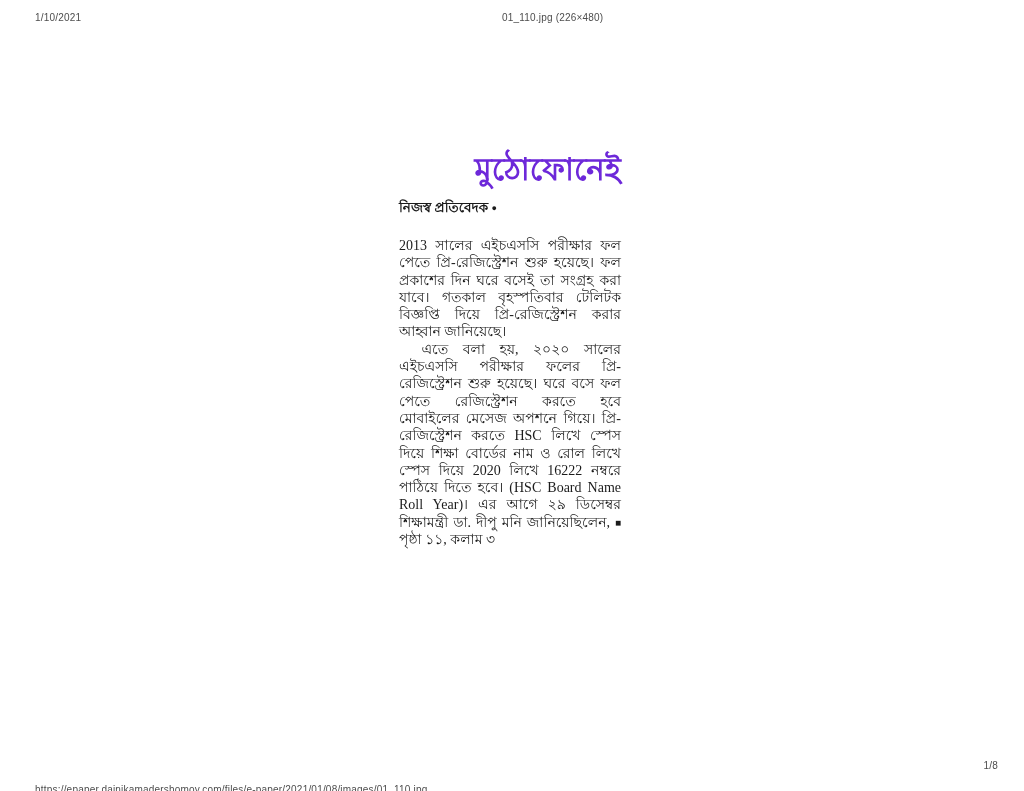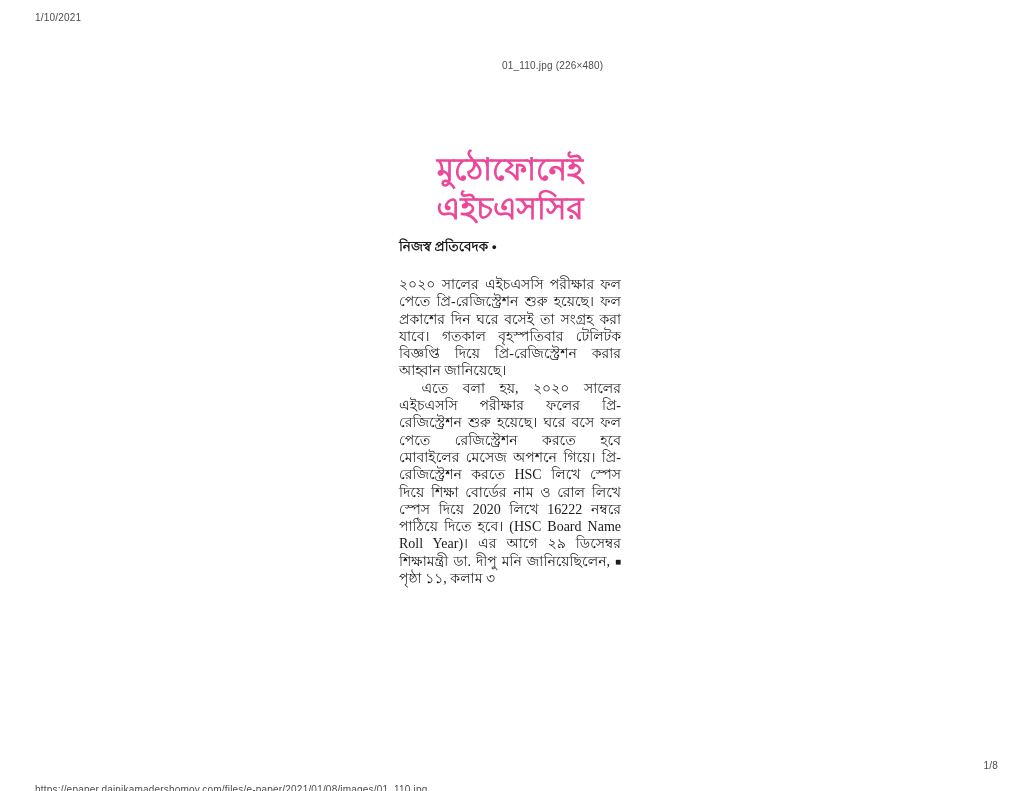--- a/index.html
+++ b/index.html
@@ -13,41 +13,41 @@
   }
   
   .print-meta {
     position: absolute;
     font-size: 10px;
     color: #4d4d4d;
     letter-spacing: 0.2px;
     white-space: nowrap;
   }
   .hdr-date   { left: 35px;  top: 12px; }
-  .hdr-title  { left: 502px; top: 12px; margin-top: 48px; }
+  .hdr-title  { left: 502px; top: 12px; }
   .ftr-url    { left: 35px;  top: 760px; margin-top: 24px; }
   .ftr-page   { right: 26px; top: 760px; }
 
   
   .clipping {
     position: absolute;
     left: 399px;
     top: 150px;
     width: 222px;
     color: #1b1b1b;
     font-family: "Liberation Serif", serif;
     filter: blur(0.3px);
   }
   .headline {
     margin: 0 0 10px 0;
-    text-align: center;
+    text-align: right;
     font-weight: 700;
     font-size: 31px;
     line-height: 39px;
-    color: #ec4899;
+    color: #6d28d9;
   }
   .headline .hl { display: block; }
   .byline {
     font-size: 13.5px;
     font-weight: 700;
     line-height: 17px;
     margin-bottom: 20px;
   }
   .byline-bullet { font-size: 9px; vertical-align: 1px; }
   .body-para {
@@ -67,29 +67,28 @@
 <div class="page">
 
   <div class="print-meta hdr-date">1/10/2021</div>
 
   <div class="print-meta hdr-title">01_110.jpg (226×480)</div>
 
   <div class="clipping">
 
     <h1 class="headline">
       <span class="hl">মুঠোফোনেই</span>
-      <span class="hl">এইচএসসির</span>
     </h1>
 
     <div class="byline">
       <span>নিজস্ব প্রতিবেদক</span>
       <span class="byline-bullet">●</span>
     </div>
 
-    <p class="body-para">২০২০ সালের এইচএসসি পরীক্ষার ফল পেতে প্রি-রেজিস্ট্রেশন শুরু হয়েছে। ফল প্রকাশের দিন ঘরে বসেই তা সংগ্রহ করা যাবে। গতকাল বৃহস্পতিবার টেলিটক বিজ্ঞপ্তি দিয়ে প্রি-রেজিস্ট্রেশন করার আহ্বান জানিয়েছে।</p>
+    <p class="body-para">2013 সালের এইচএসসি পরীক্ষার ফল পেতে প্রি-রেজিস্ট্রেশন শুরু হয়েছে। ফল প্রকাশের দিন ঘরে বসেই তা সংগ্রহ করা যাবে। গতকাল বৃহস্পতিবার টেলিটক বিজ্ঞপ্তি দিয়ে প্রি-রেজিস্ট্রেশন করার আহ্বান জানিয়েছে।</p>
 
     <p class="body-para indent">
       <span>এতে বলা হয়, ২০২০ সালের এইচএসসি পরীক্ষার ফলের প্রি-রেজিস্ট্রেশন শুরু হয়েছে। ঘরে বসে ফল পেতে রেজিস্ট্রেশন করতে হবে মোবাইলের মেসেজ অপশনে গিয়ে। প্রি-রেজিস্ট্রেশন করতে HSC লিখে স্পেস দিয়ে শিক্ষা বোর্ডের নাম ও রোল লিখে স্পেস দিয়ে 2020 লিখে 16222 নম্বরে পাঠিয়ে দিতে হবে। (HSC Board Name Roll Year)। এর আগে ২৯ ডিসেম্বর শিক্ষামন্ত্রী ডা. দীপু মনি জানিয়েছিলেন,</span>
       <span class="sq">■</span>
       <span class="ref-text">পৃষ্ঠা ১১, কলাম ৩</span>
     </p>
 
   </div>
 
   <div class="print-meta ftr-url">https://epaper.dainikamadershomoy.com/files/e-paper/2021/01/08/images/01_110.jpg</div>

